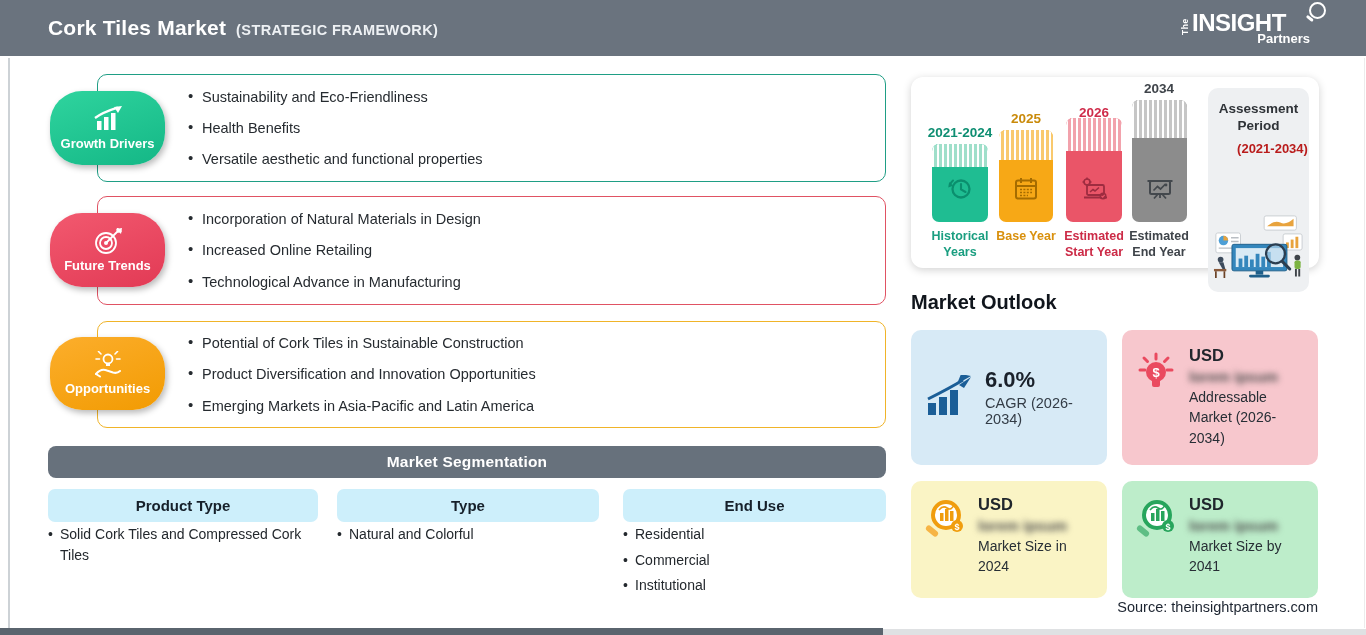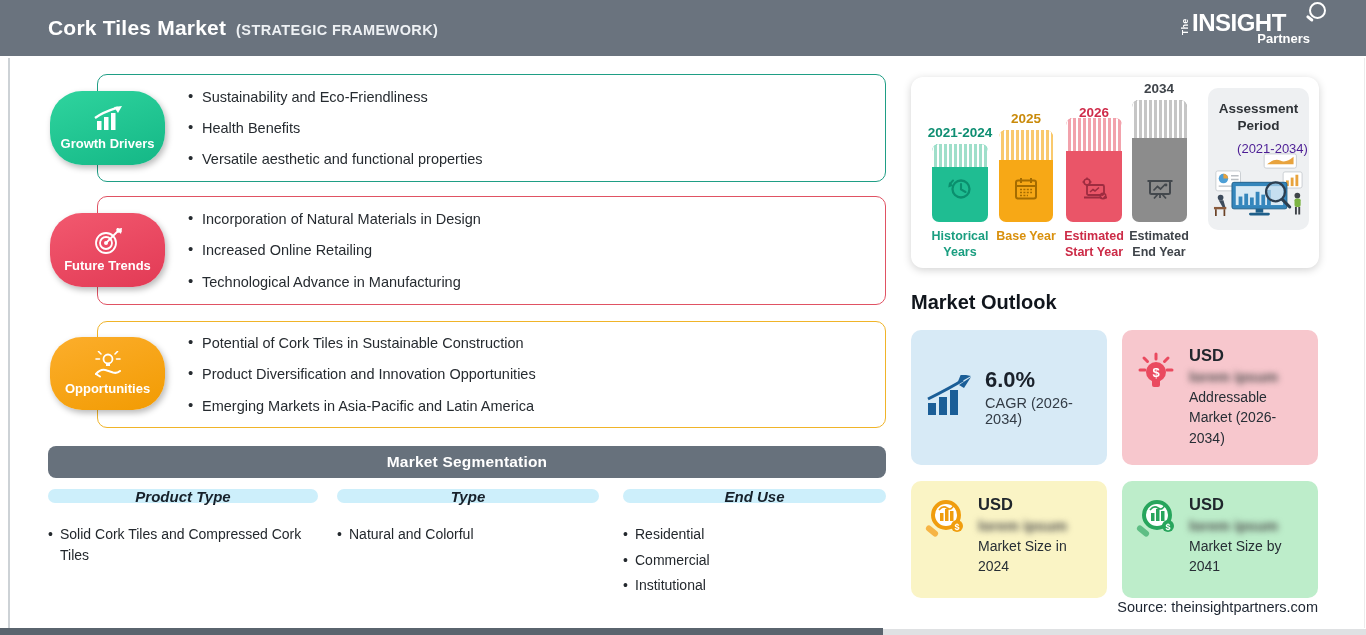--- a/index.html
+++ b/index.html
@@ -34,21 +34,21 @@
 
   .badge { position:absolute; left:50px; width:115px; height:74px; border-radius:32px; display:flex; flex-direction:column; align-items:center; justify-content:center; gap:3px; box-shadow:2px 3px 6px rgba(0,0,0,.28); }
   .badge-0 { top:91px; background:linear-gradient(160deg,#2fd49e,#14b786); }
   .badge-1 { top:213px; background:linear-gradient(160deg,#f2596f,#e23a55); }
   .badge-2 { top:337px; height:73px; background:linear-gradient(160deg,#fcae2c,#f29b02); }
   .blabel { color:#fff; font-size:13px; font-weight:700; }
   .bicon { display:block; height:27px; }
 
   
   .segbar { position:absolute; left:48px; top:446px; width:838px; height:32px; background:#67717c; border-radius:8px; display:flex; align-items:center; justify-content:center; color:#fff; font-size:15.5px; font-weight:700; letter-spacing:.2px; }
-  .colhead { position:absolute; top:489px; height:14px; background:#cdeffb; border-radius:7px; display:flex; align-items:center; justify-content:center; font-size:15px; font-weight:700; color:#16202a;font-style:italic; }
+  .colhead { position:absolute; top:489px; height:33px; background:#cdeffb; border-radius:7px; display:flex; align-items:center; justify-content:center; font-size:15px; font-weight:700; color:#16202a; }
   .colhead-0 { left:48px; width:270px; }
   .colhead-1 { left:337px; width:262px; }
   .colhead-2 { left:623px; width:263px; }
   .colitems { position:absolute; top:524px; display:flex; flex-direction:column; gap:5px; }
   .colitems-0 { left:48px; width:278px; }
   .colitems-1 { left:337px; width:262px; }
   .colitems-2 { left:623px; width:263px; }
   .citem { font-size:14px; color:#23282d; padding-left:12px; position:relative; line-height:1.48; }
   .citem::before { content:"•"; position:absolute; left:0; top:0; }
 
@@ -68,23 +68,23 @@
   .tyear { position:absolute; width:96px; text-align:center; font-size:13.5px; font-weight:800; }
   .tyear-0 { left:1px;  top:48px; color:#0e8e72; }
   .tyear-1 { left:67px; top:34px; color:#c98a0a; }
   .tyear-2 { left:135px; top:28px; color:#cf2b4a; }
   .tyear-3 { left:200px; top:4px; color:#3f444a; }
   .tcap { position:absolute; top:151px; text-align:center; font-size:12.5px; font-weight:800; line-height:1.3; }
   .tcap-0 { left:9px; width:80px; color:#1a9e80; }
   .tcap-1 { left:85px; width:60px; color:#d9900d; }
   .tcap-2 { left:142px; width:82px; color:#cc2b47; }
   .tcap-3 { left:208px; width:80px; color:#3f444a; }
-  .assess { position:absolute; left:297px; top:11px; width:101px; height:142px; background:#eef0f2; border-radius:10px; padding-top:13px; text-align:center; }
+  .assess { position:absolute; left:297px; top:11px; width:101px; height:204px; background:#eef0f2; border-radius:10px; padding-top:13px; text-align:center; }
   .assess .a1 { font-size:13.5px; font-weight:800; color:#2f3338; line-height:1.25; }
-  .assess .a2 { font-size:13px; font-weight:400; color:#4c1d95; margin-top:6px;margin-left:28px; }
+  .assess .a2 { font-size:13px; font-weight:700; color:#b91c1c; margin-top:6px;margin-left:28px; }
   .assess svg { position:absolute; left:3px; bottom:6px; }
 
   
   .mo-title { position:absolute; left:911px; top:291px; font-size:20px; font-weight:800; color:#10151c; }
   .card { position:absolute; border-radius:10px; }
   .card-0 { left:911px; top:330px; width:196px; height:135px; background:#d7eaf6; display:flex; align-items:center; gap:11px; padding-left:15px; }
   .card-1 { left:1122px; top:330px; width:196px; height:135px; background:#f7c7cd; }
   .card-2 { left:911px; top:481px; width:196px; height:117px; background:#faf4c5; }
   .card-3 { left:1122px; top:481px; width:196px; height:117px; background:#bdedca; }
   .cagr-val { font-size:22px; font-weight:800; color:#1a212b; line-height:1.05; }

